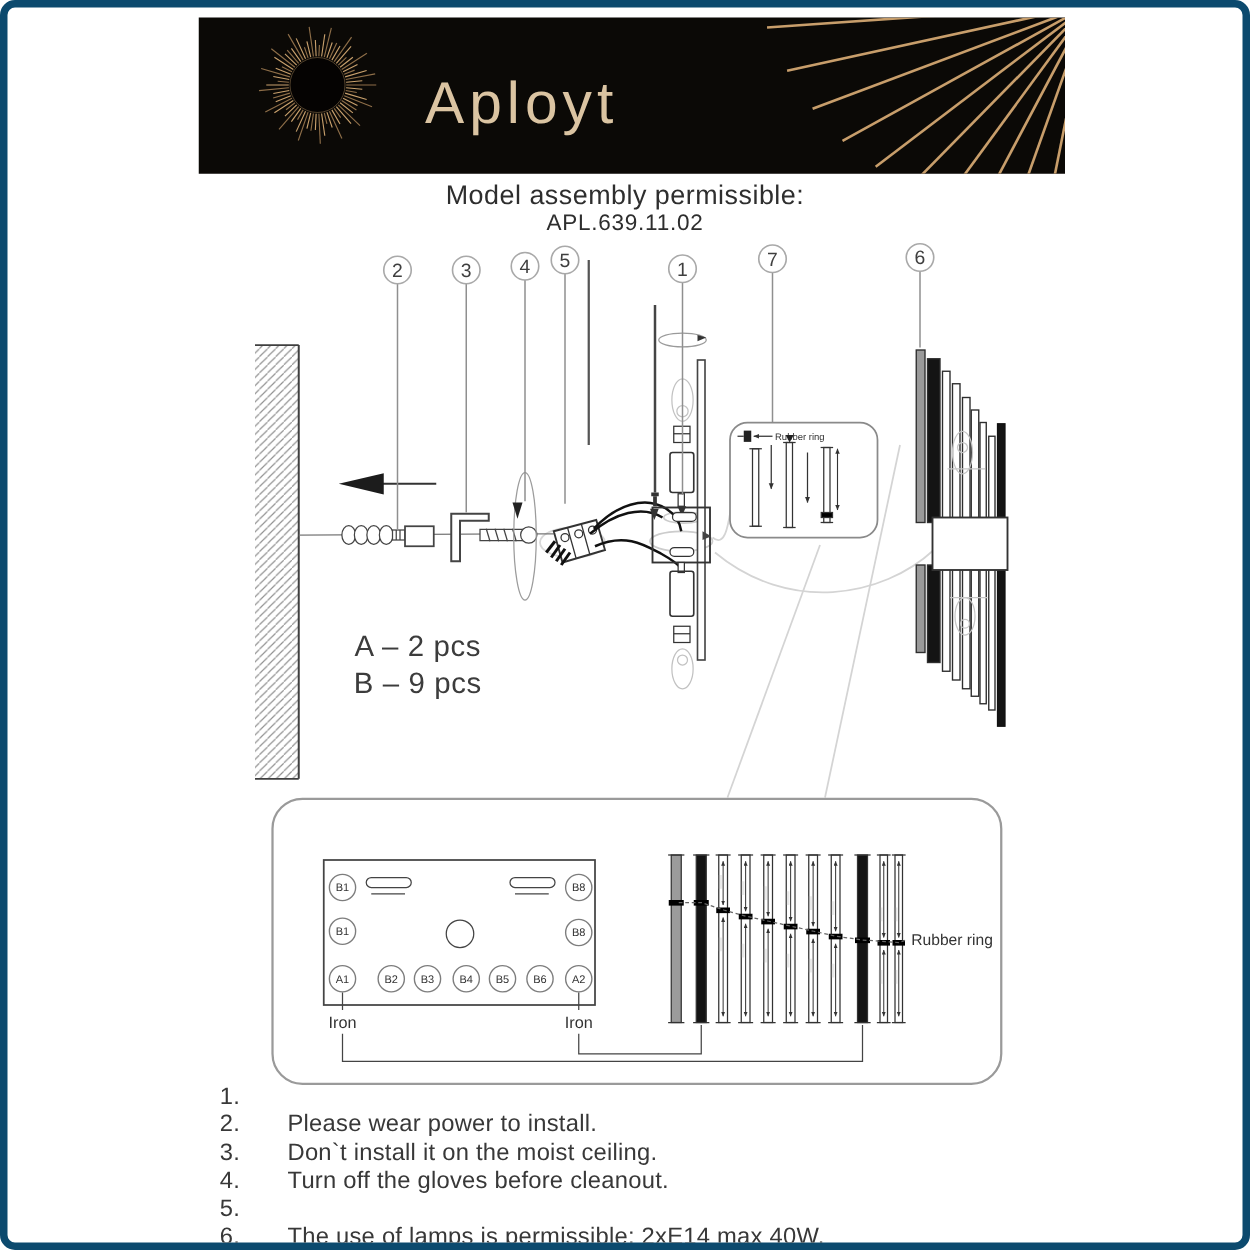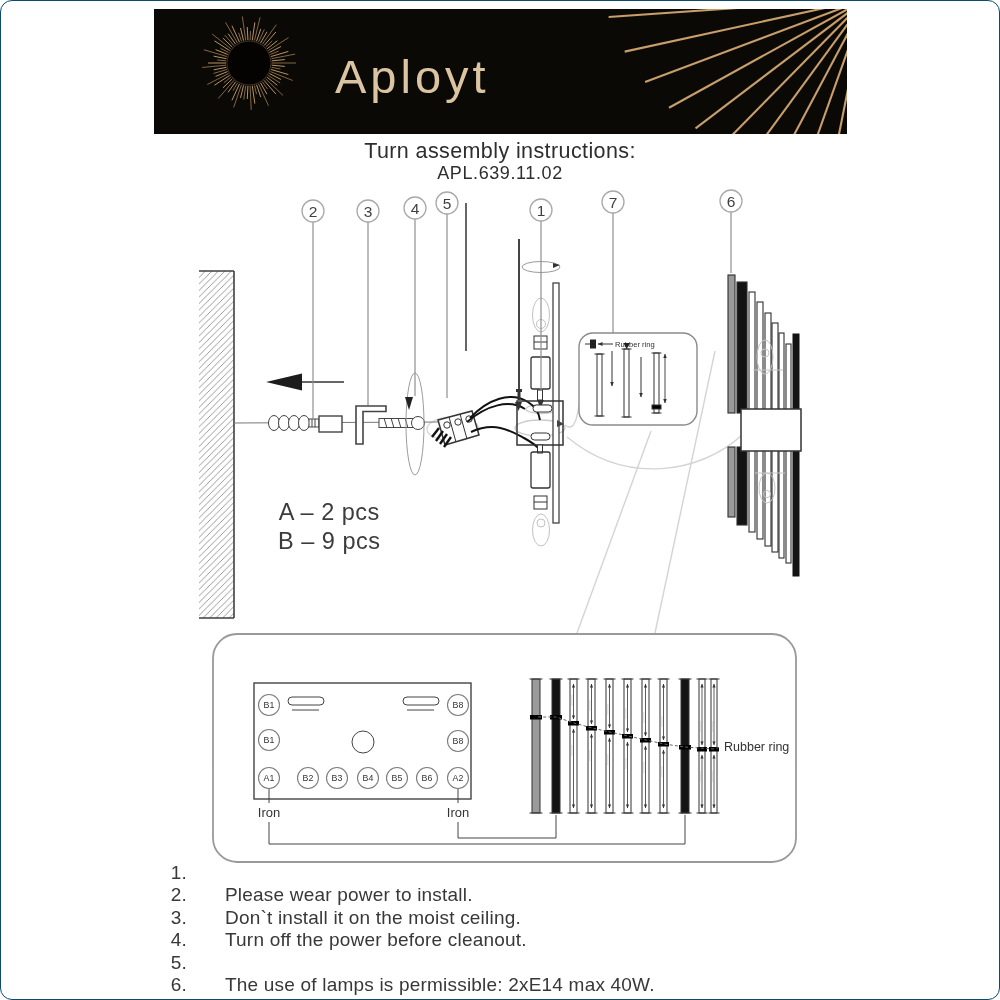--- a/index.html
+++ b/index.html
@@ -1,18 +1,18 @@
 <!DOCTYPE html>
 <html style="--banner-bg: #0b0906;"><head>
 <meta charset="utf-8">
 <style>
   html,body{margin:0;padding:0;background:#fff;}
   .stage{position:relative;width:1000px;height:1000px;background:#ffffff;
          font-family:"Liberation Sans","DejaVu Sans",sans-serif;
-         border:1px solid #0c4a6e;border-radius:12px;overflow:hidden;box-sizing:border-box;}
+         border:6px solid #0c4a6e;border-radius:12px;overflow:hidden;box-sizing:border-box;}
   
   .banner{position:absolute;left:153px;top:8px;width:693px;height:125px;
           background:var(--banner-bg,#0b0906);overflow:hidden;}
   .banner svg{position:absolute;left:0;top:0;}
   .brand{position:absolute;left:181px;top:44px;font-size:47px;line-height:1;
          font-weight:300;letter-spacing:4px;color:#dbc4a2;}
   
   .title,.subtitle{position:absolute;left:0;width:100%;text-align:center;color:#2e2e2e;}
   .title{top:138px;font-size:21.5px;letter-spacing:.4px;}
   .subtitle{top:162px;font-size:18px;letter-spacing:.6px;}
@@ -118,21 +118,21 @@
           <line x1="702.5503093180812" y1="2.911364994300831" x2="598.6037118169743" y2="144.93637993160996" stroke="#c89e6b" stroke-width="2.1"></line>
           <line x1="704.5131229718309" y1="4.140250081419097" x2="627.3047036188362" y2="149.96157904605354" stroke="#c89e6b" stroke-width="2.1"></line>
           <line x1="706.6327748839959" y1="5.072919244596749" x2="654.9732331424567" y2="150.14976697384046" stroke="#c89e6b" stroke-width="2.1"></line>
           <line x1="708.8648616921197" y1="5.689834536745808" x2="680.8445630654397" y2="145.91773070891148" stroke="#c89e6b" stroke-width="2.1"></line>
           <line x1="711.1626247001129" y1="5.978072556073181" x2="704.2542784760443" y2="137.79717114367693" stroke="#c89e6b" stroke-width="2.1"></line>
         </g>
     </svg>
     <span class="brand">Aployt</span>
   </div>
 
-  <div class="title">Turn assembly instructions:</div>
+  <div class="title">Model assembly permissible:</div>
   <div class="subtitle">APL.639.11.02</div>
 
   <svg style="position:absolute;left:0;top:0;" width="1000" height="1000" viewBox="0 0 1000 1000">
     <defs>
       <pattern id="hatch" width="6.5" height="6.5" patternUnits="userSpaceOnUse">
         <line x1="0" y1="6.5" x2="6.5" y2="0" stroke="#8f8f8f" stroke-width="0.9"></line>
       </pattern>
       <marker id="ar" orient="auto-start-reverse" markerWidth="6" markerHeight="6" refX="4.5" refY="2">
         <path d="M0,0 L4.8,2 L0,4 Z" fill="#333"></path>
       </marker>
@@ -468,21 +468,21 @@
     <div class="ins-row">
       <span class="ins-num">2.</span>
       <span class="ins-text">Please wear power to install.</span>
     </div>
     <div class="ins-row">
       <span class="ins-num">3.</span>
       <span class="ins-text">Don`t install it on the moist ceiling.</span>
     </div>
     <div class="ins-row">
       <span class="ins-num">4.</span>
-      <span class="ins-text">Turn off the power before cleanout.</span>
+      <span class="ins-text">Turn off the gloves before cleanout.</span>
     </div>
     <div class="ins-row">
       <span class="ins-num">5.</span>
     </div>
     <div class="ins-row">
       <span class="ins-num">6.</span>
       <span class="ins-text">The use of lamps is permissible: 2xE14 max 40W.</span>
     </div>
   </div>
 </div>

